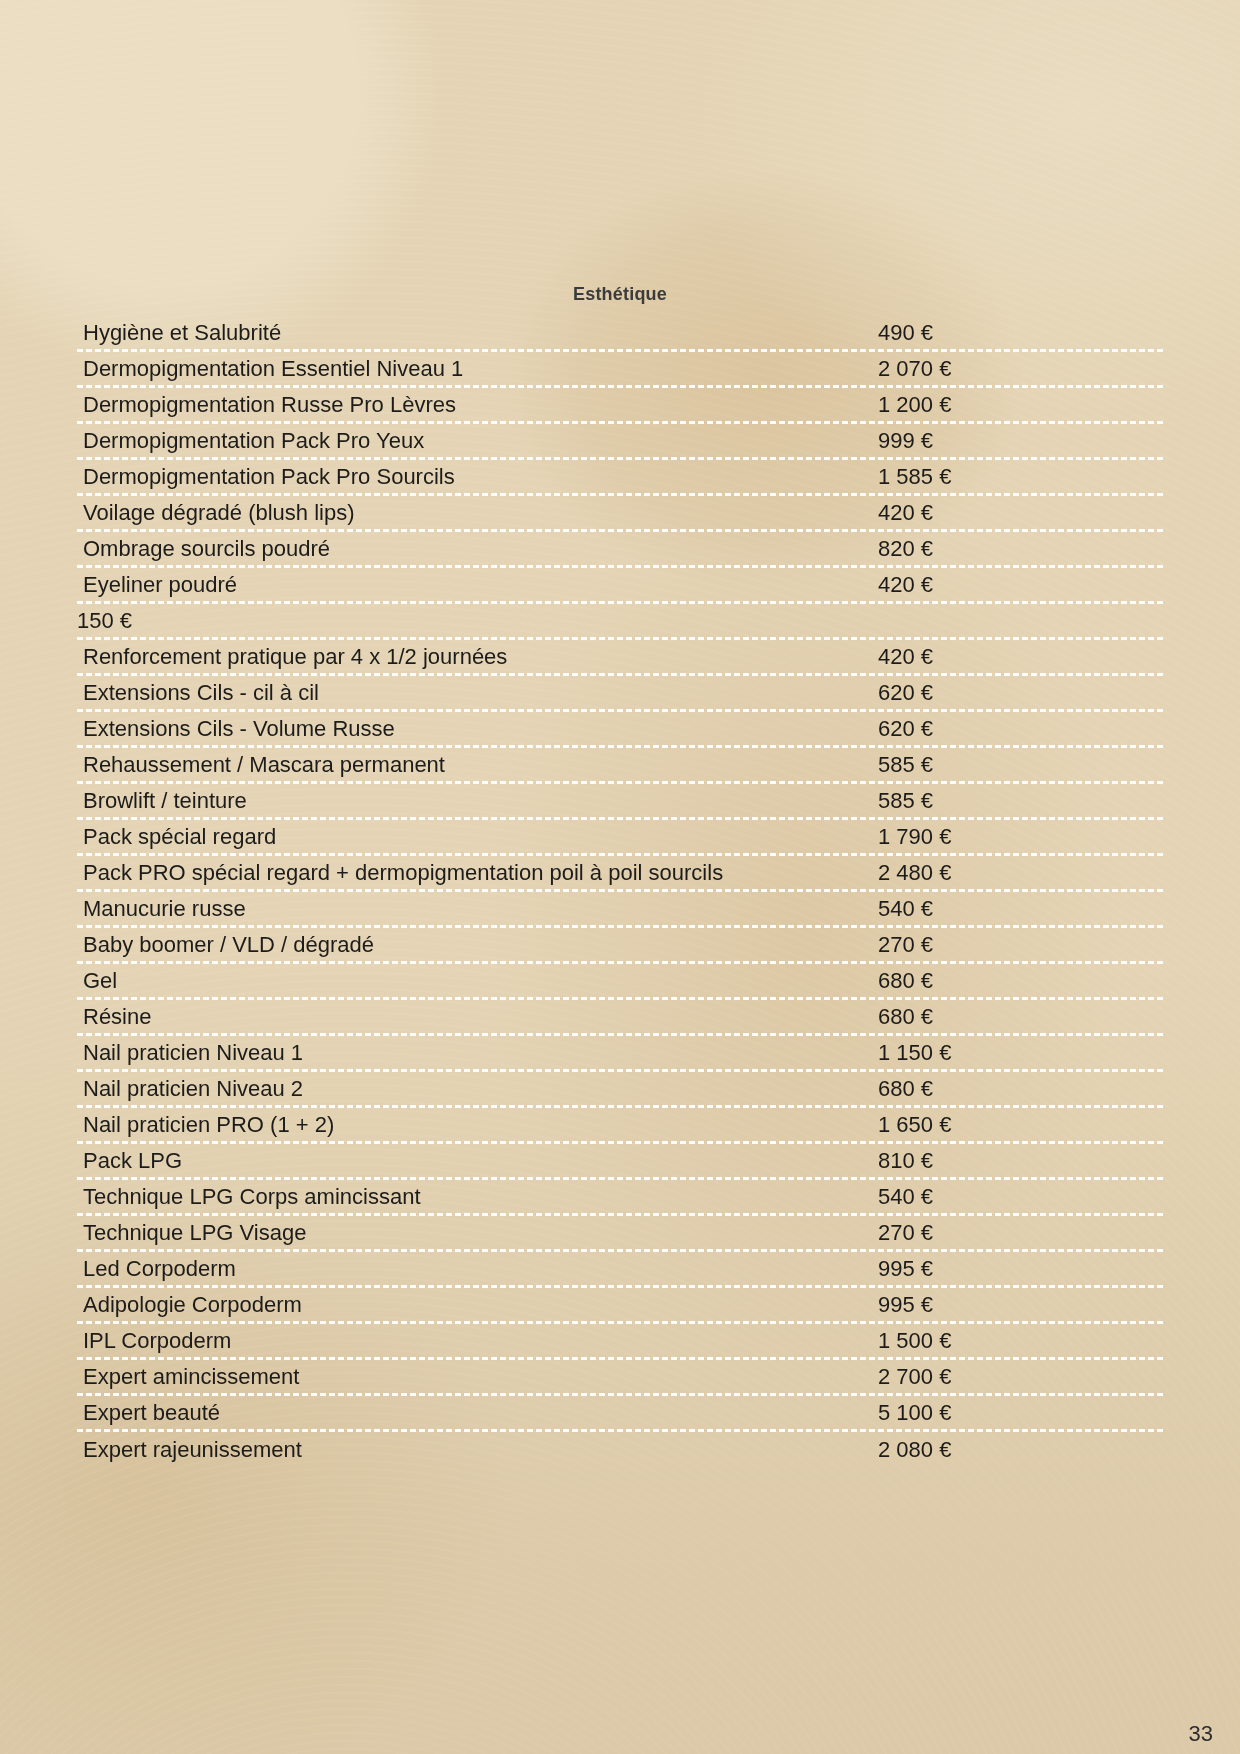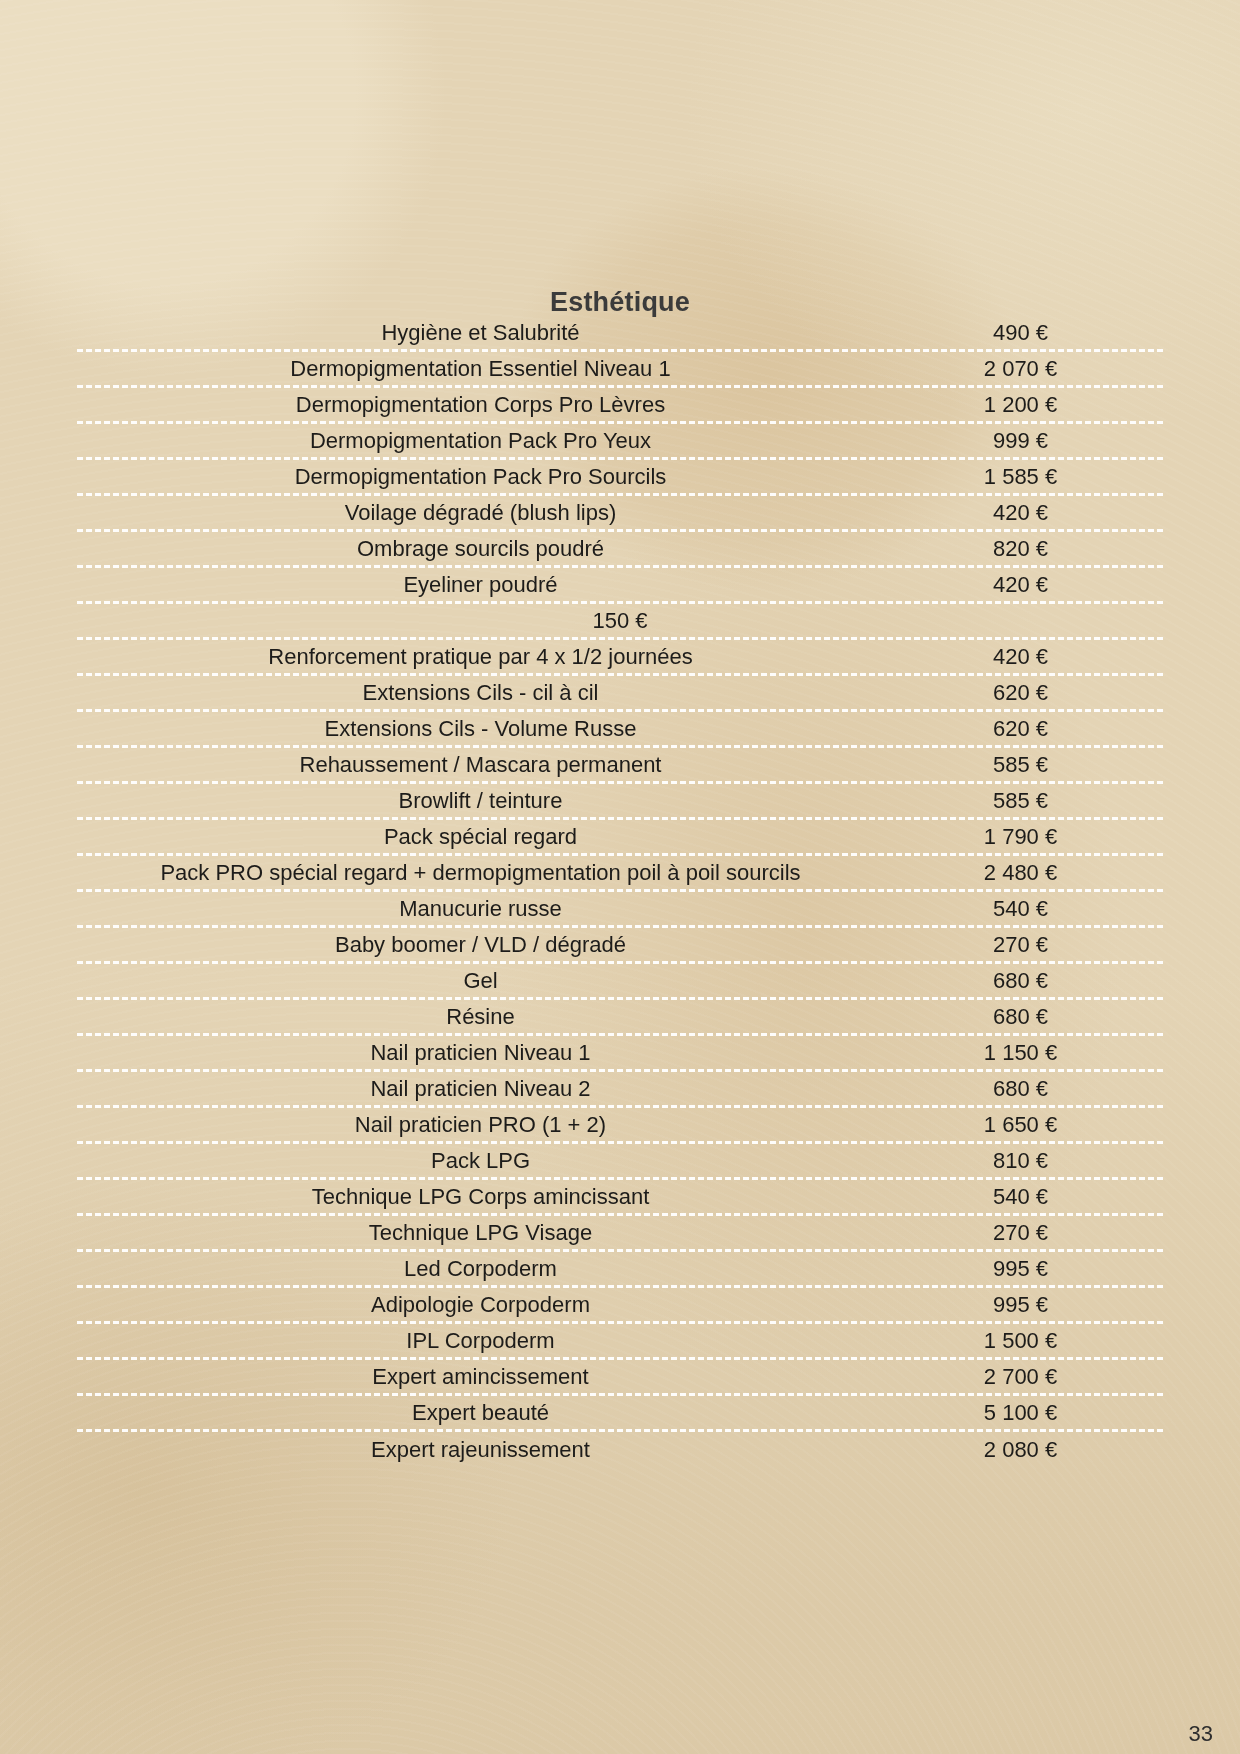--- a/index.html
+++ b/index.html
@@ -32,43 +32,42 @@
     position:absolute;
     left:77px;
     top:0;
     width:1086px;
     height:100%;
   }
   .doc-title{
     position:absolute;
     left:0; right:0;
     top:278px;
-    margin:8px;
+    margin:0;
     text-align:center;
-    font-size:27px;
+    font-size:18px;
     line-height:32px;
     font-weight:bold;
     color:#3b3b3b;
     letter-spacing:0.2px;
   }
   .price-table{
     position:absolute;
     left:0;
     top:316px;
     width:100%;
   }
   .row{
     display:flex;
     align-items:center;
     height:36px;
     box-sizing:border-box;
     border-bottom:3px dashed rgba(255,255,255,0.95);
     font-size:22px;
     color:#1d1c1a;
-    text-align:center;
   }
   .row:last-child{border-bottom:none;}
   .row .name{
     flex:0 0 801px;
     padding-left:6px;
     box-sizing:border-box;
     white-space:nowrap;
     overflow:visible;
   }
   .row .price{
@@ -94,21 +93,21 @@
     <div class="price-table">
         <div class="row">
           <span class="name">Hygiène et Salubrité</span>
           <span class="price">490 €</span>
         </div>
         <div class="row">
           <span class="name">Dermopigmentation Essentiel Niveau 1</span>
           <span class="price">2 070 €</span>
         </div>
         <div class="row">
-          <span class="name">Dermopigmentation Corps Pro Lèvres</span>
+          <span class="name">Dermopigmentation Russe Pro Lèvres</span>
           <span class="price">1 200 €</span>
         </div>
         <div class="row">
           <span class="name">Dermopigmentation Pack Pro Yeux</span>
           <span class="price">999 €</span>
         </div>
         <div class="row">
           <span class="name">Dermopigmentation Pack Pro Sourcils</span>
           <span class="price">1 585 €</span>
         </div>

